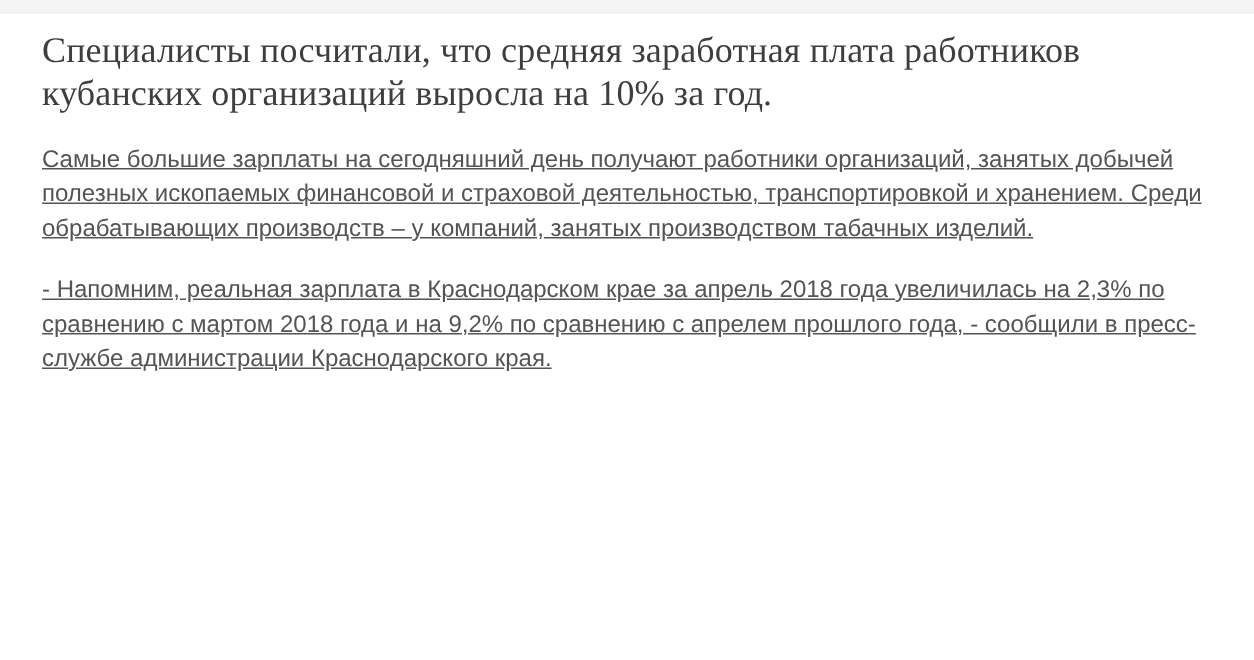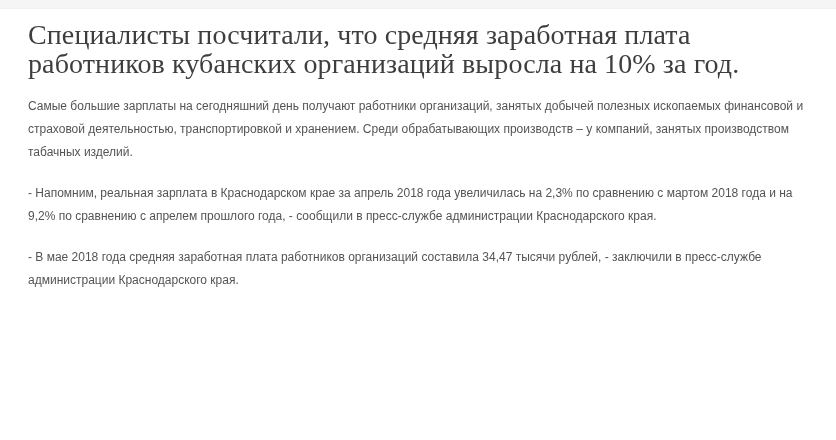--- a/index.html
+++ b/index.html
@@ -21,43 +21,43 @@
     background: var(--top_strip, #f5f5f6);
     border-bottom: 1px solid #efeff0;
   }
   .article {
     padding: 0 16px 0 28px;
   }
   .headline {
     margin-top: 11px;
     max-width: 726px;
     font-family: "Liberation Serif", "DejaVu Serif", serif;
-    font-size: 28px;
+    font-size: 24px;
     line-height: 29px;
     font-weight: 500;
     letter-spacing: 0.1px;
     color: var(--headline_text, #3e3e3e);
   }
   .body-paragraph {
     margin-top: 18px;
     max-width: 794px;
     font-family: "Liberation Sans", "DejaVu Sans", sans-serif;
-    font-size: 12px;
+    font-size: 16px;
     line-height: 23px;
     font-weight: 400;
     color: var(--body_text, #545454);
+    text-decoration: underline;
   }
   .body-paragraph:first-of-type {
     margin-top: 17px;
   }
 </style>
 </head>
 <body>
 
 <div class="page">
   <div class="top-strip"></div>
   <main class="article">
     <h1 class="headline">Специалисты посчитали, что средняя заработная плата работников кубанских организаций выросла на 10% за год.</h1>
     <p class="body-paragraph">Самые большие зарплаты на сегодняшний день получают работники организаций, занятых добычей полезных ископаемых финансовой и страховой деятельностью, транспортировкой и хранением. Среди обрабатывающих производств – у компаний, занятых производством табачных изделий.</p>
     <p class="body-paragraph">- Напомним, реальная зарплата в Краснодарском крае за апрель 2018 года увеличилась на 2,3% по сравнению с мартом 2018 года и на 9,2% по сравнению с апрелем прошлого года, - сообщили в пресс-службе администрации Краснодарского края.</p>
-    <p class="body-paragraph">- В мае 2018 года средняя заработная плата работников организаций составила 34,47 тысячи рублей, - заключили в пресс-службе администрации Краснодарского края.</p>
   </main>
 </div>
 
 </body></html>

